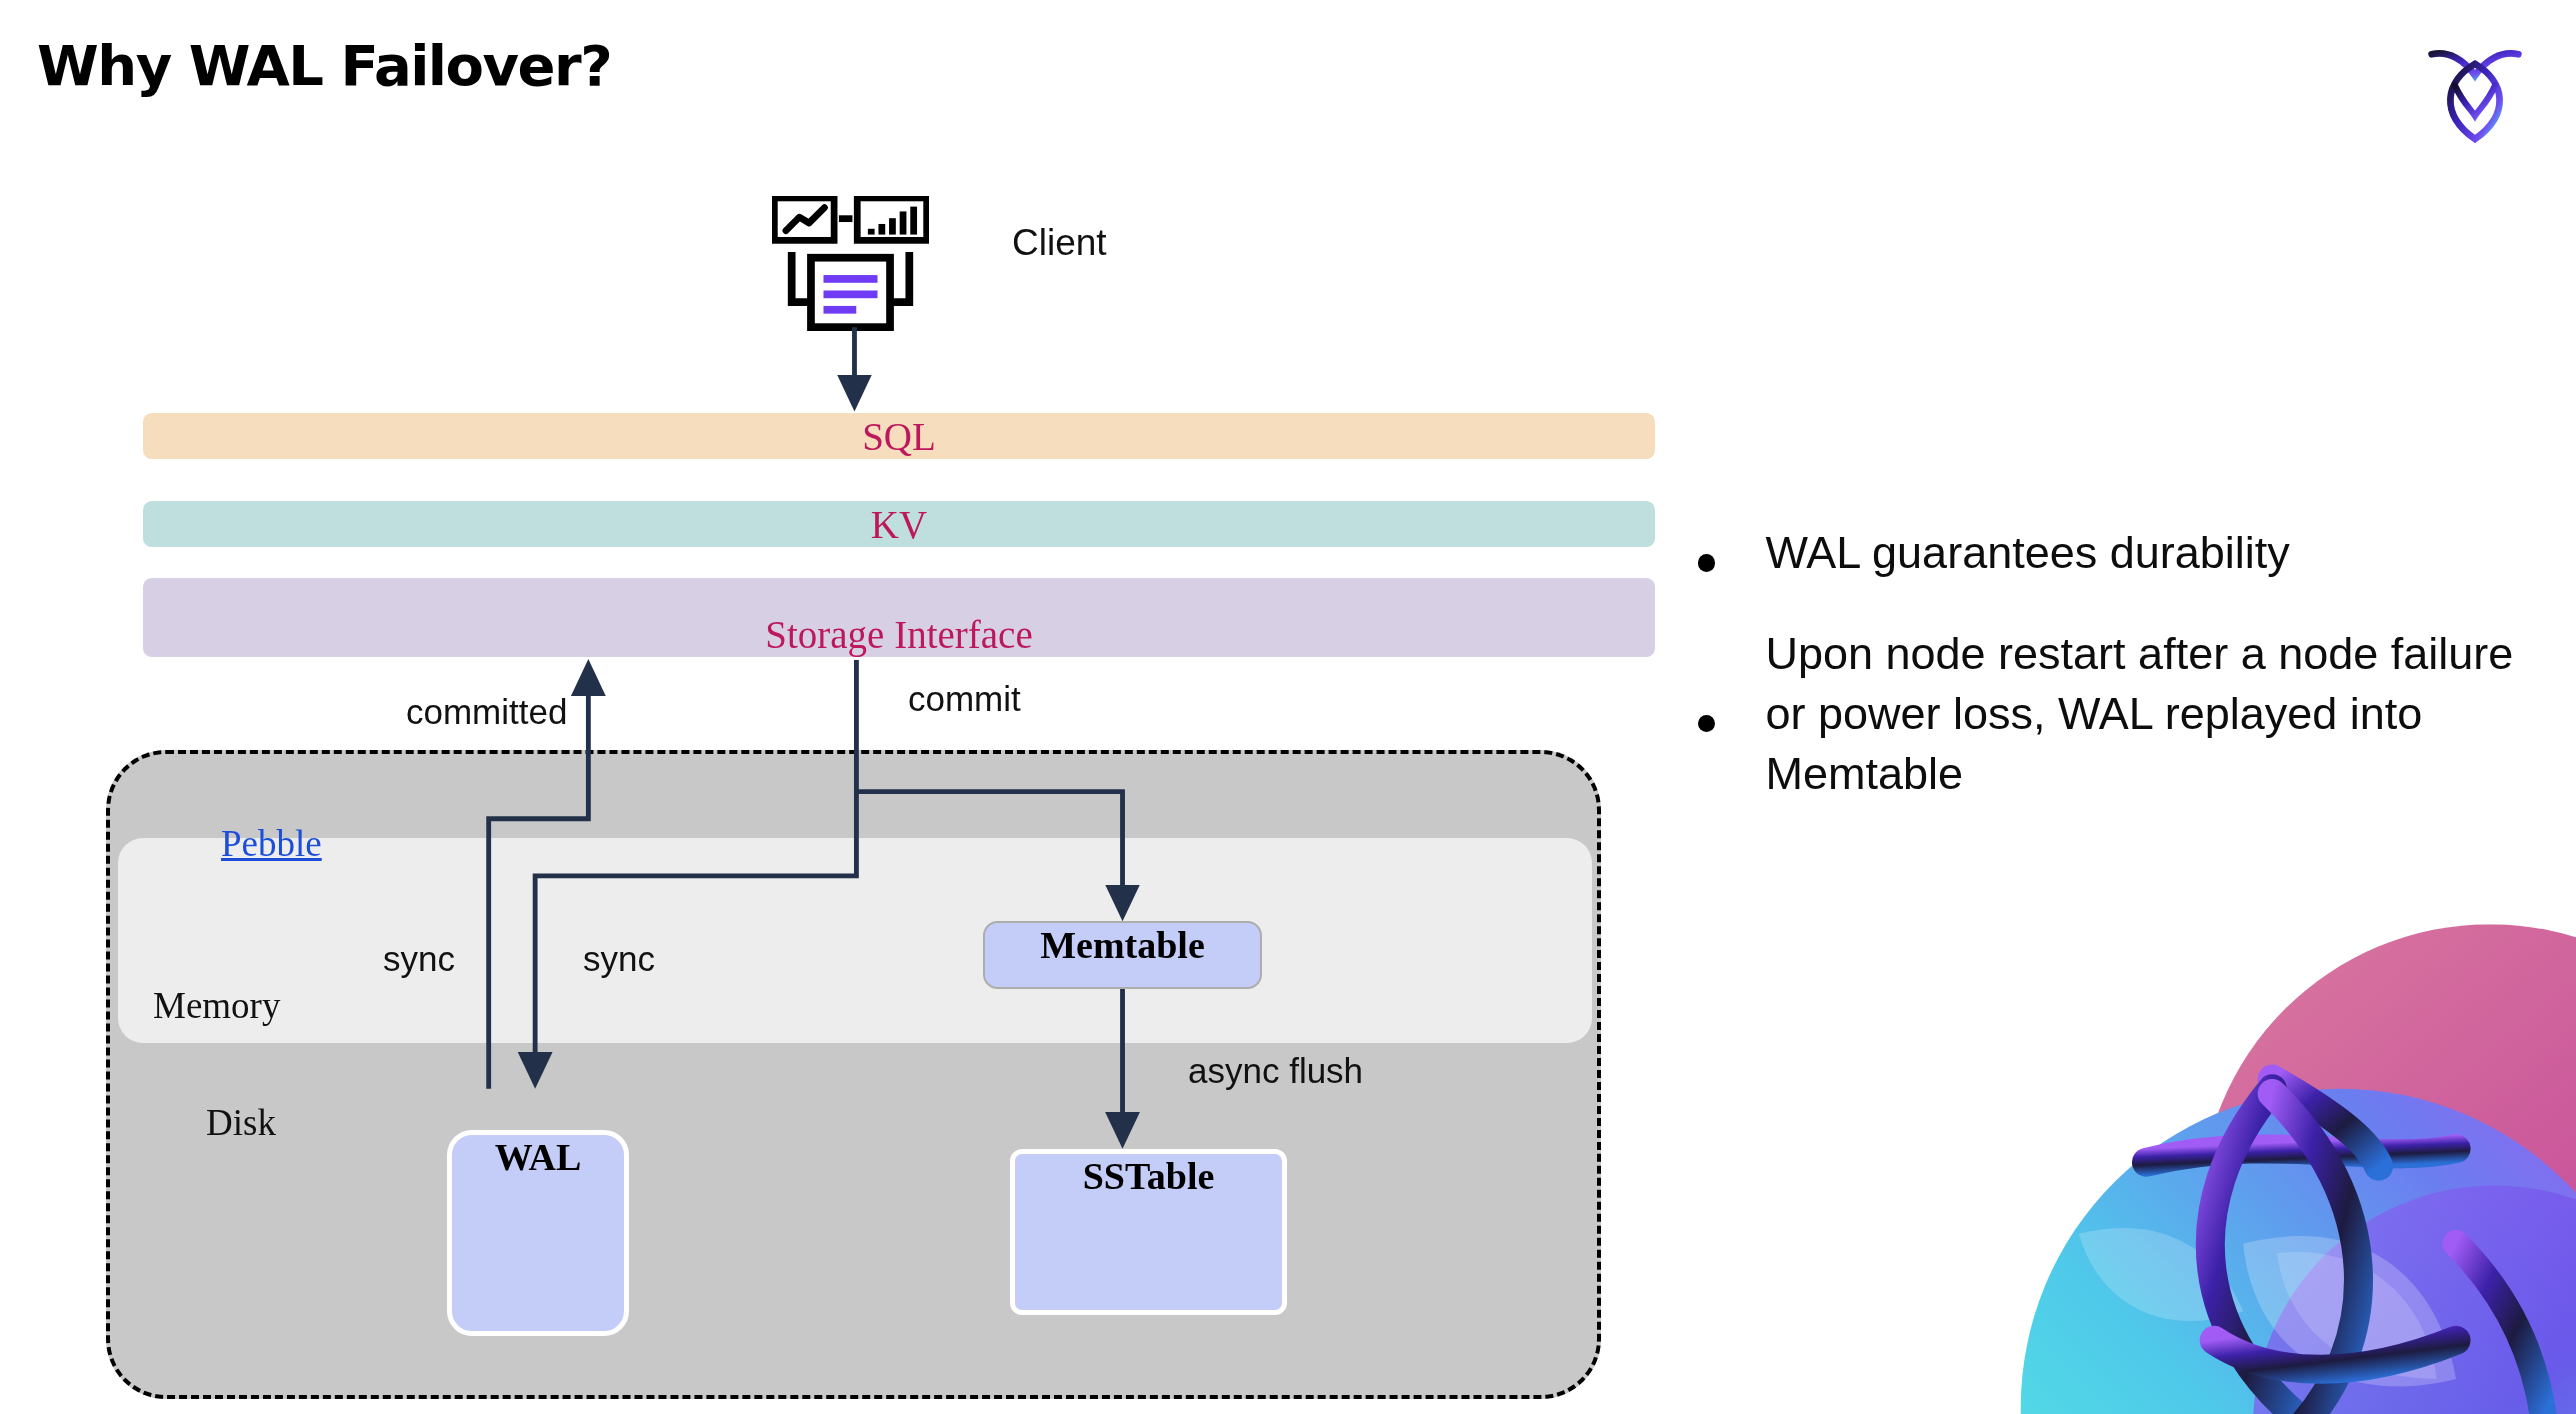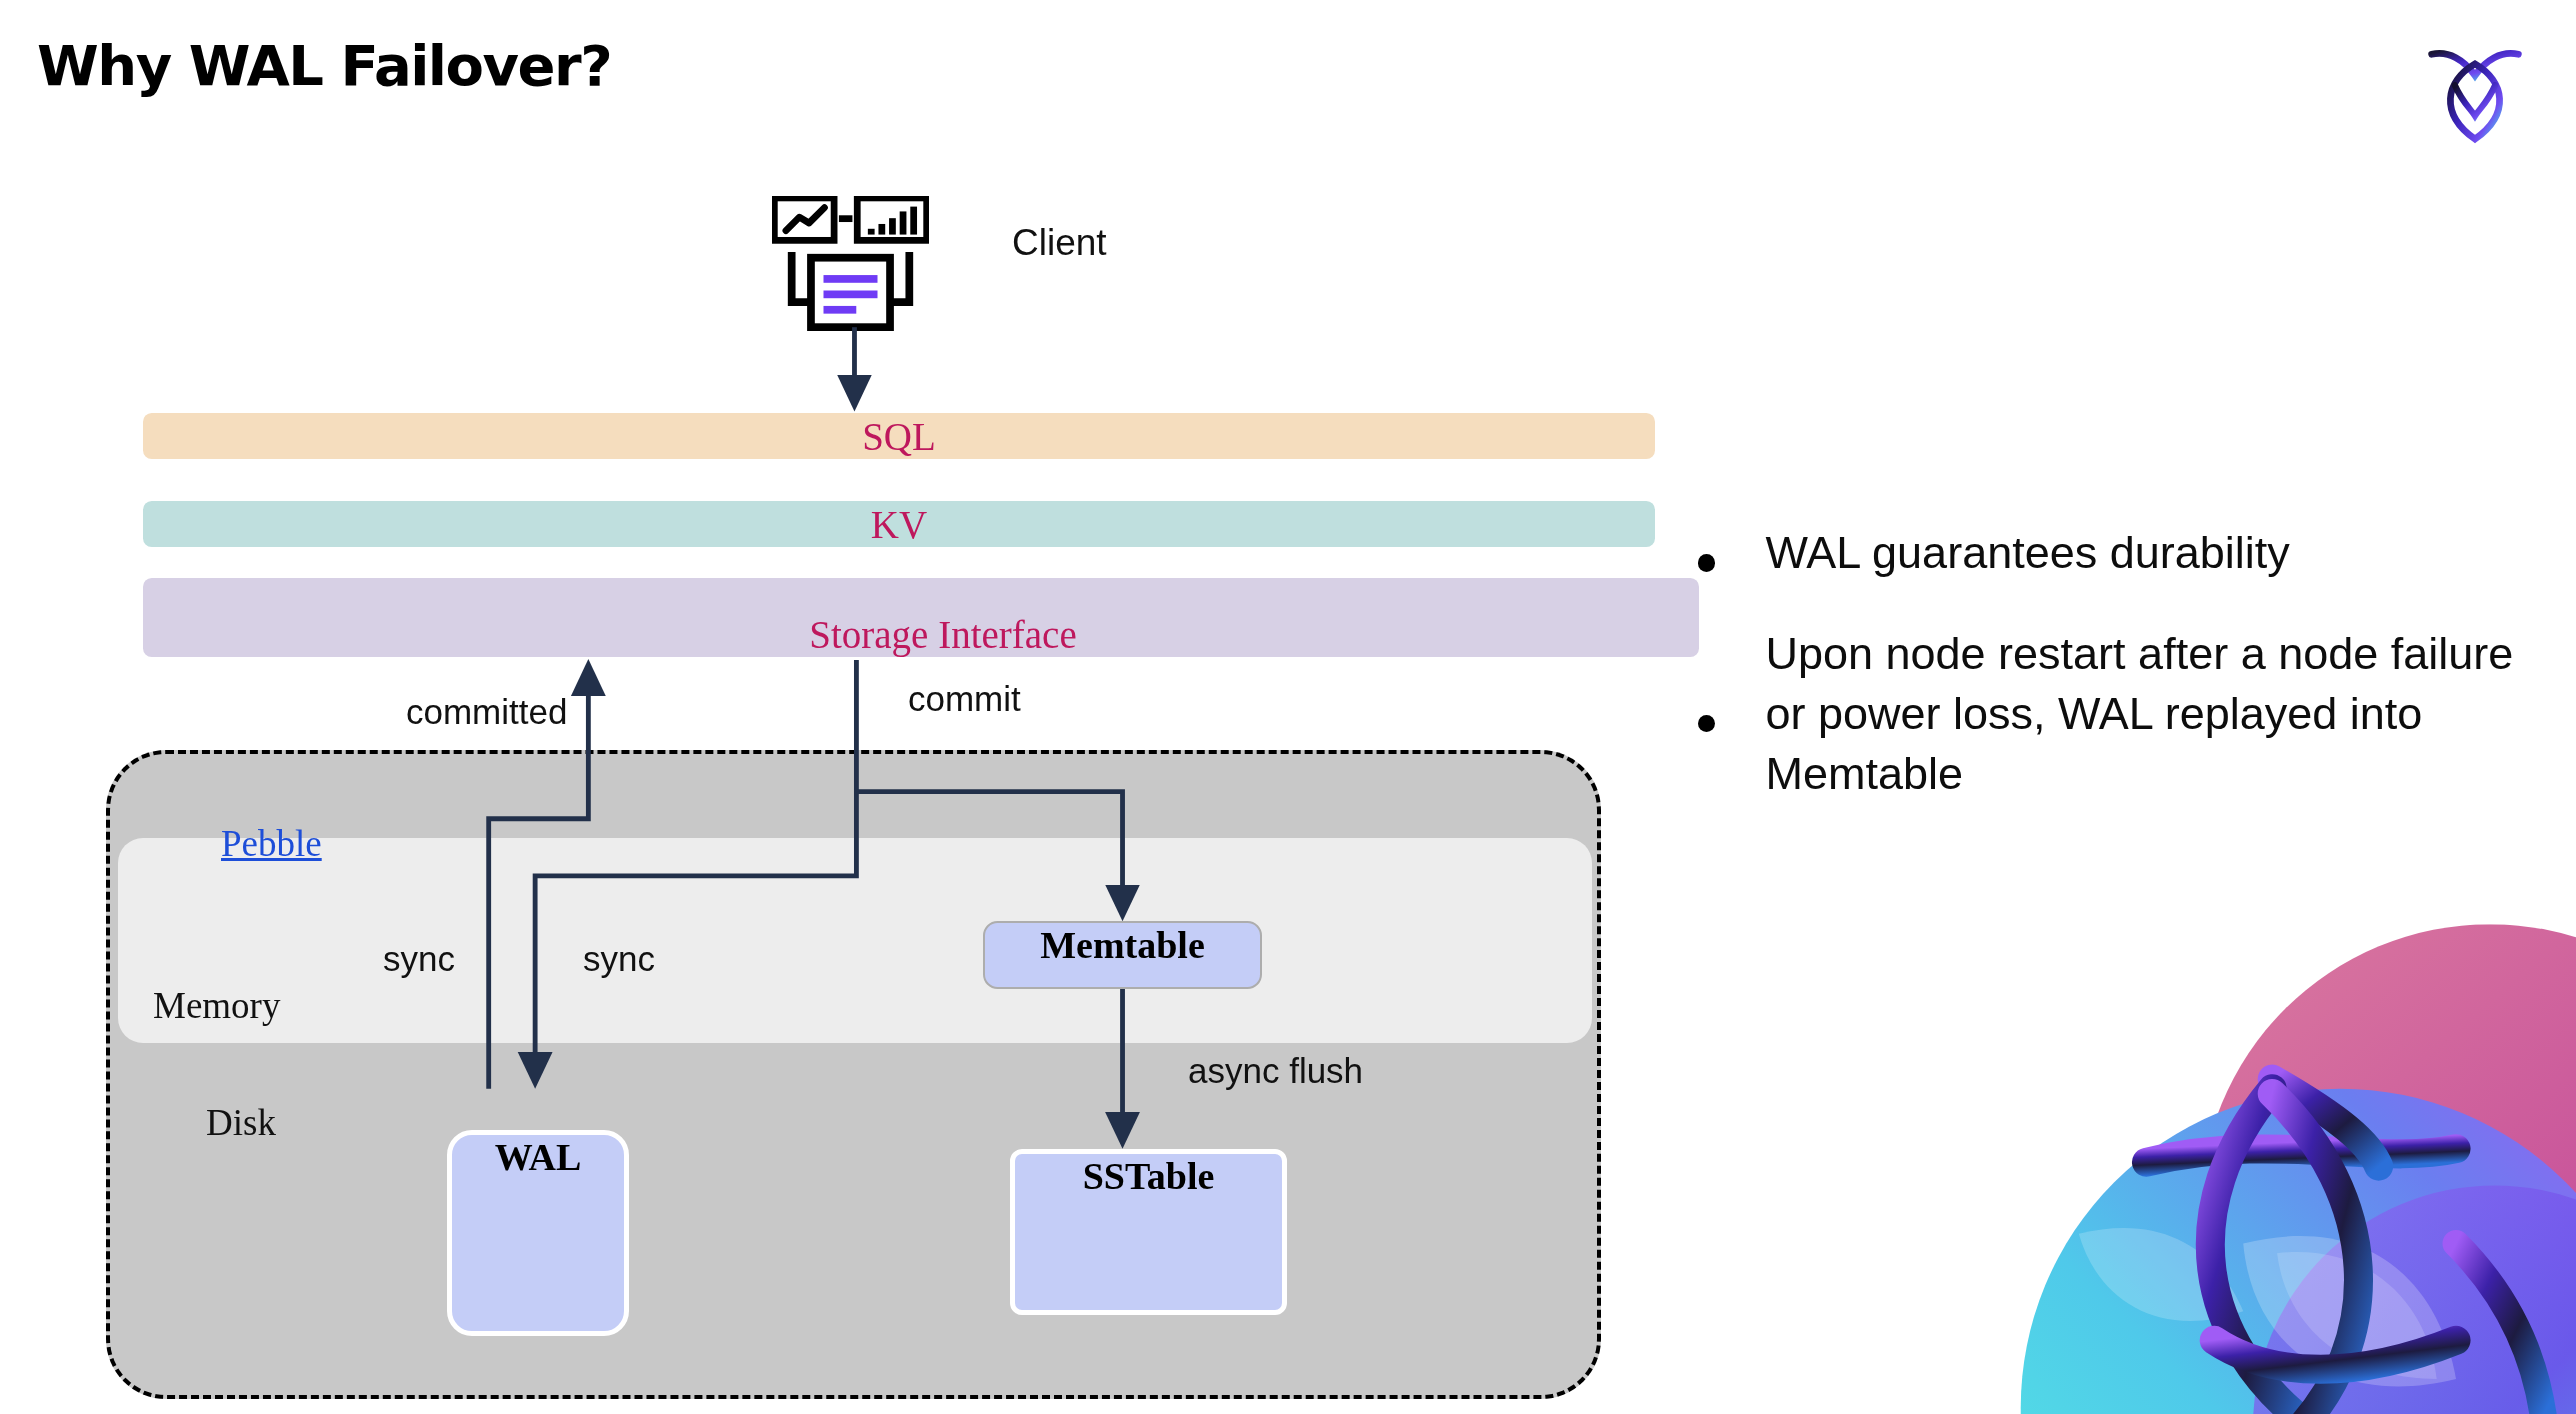--- a/index.html
+++ b/index.html
@@ -41,21 +41,21 @@
   
   .layer-bar{
     position:absolute;left:143px;width:1512px;
     border-radius:8.7px;
     display:flex;align-items:flex-end;justify-content:center;
     font-family:"Liberation Serif", serif;
     font-size:39px;color:#be185d;
   }
   #bar-sql{top:413px;height:46px;background:#F5DDBE;}
   #bar-kv{top:501px;height:46px;background:#BFDFDE;}
-  #bar-storage{top:578px;height:79px;background:#D7D0E5;padding-left:44px;}
+  #bar-storage{top:578px;height:79px;background:#D7D0E5;}
 
   
   #pebble-container{
     position:absolute;left:106px;top:750px;width:1495px;height:649px;
     background:#C8C8C8;
     border:4.8px dashed #000000;
     border-radius:60px;
     box-sizing:border-box;
   }
   #pebble-label{

